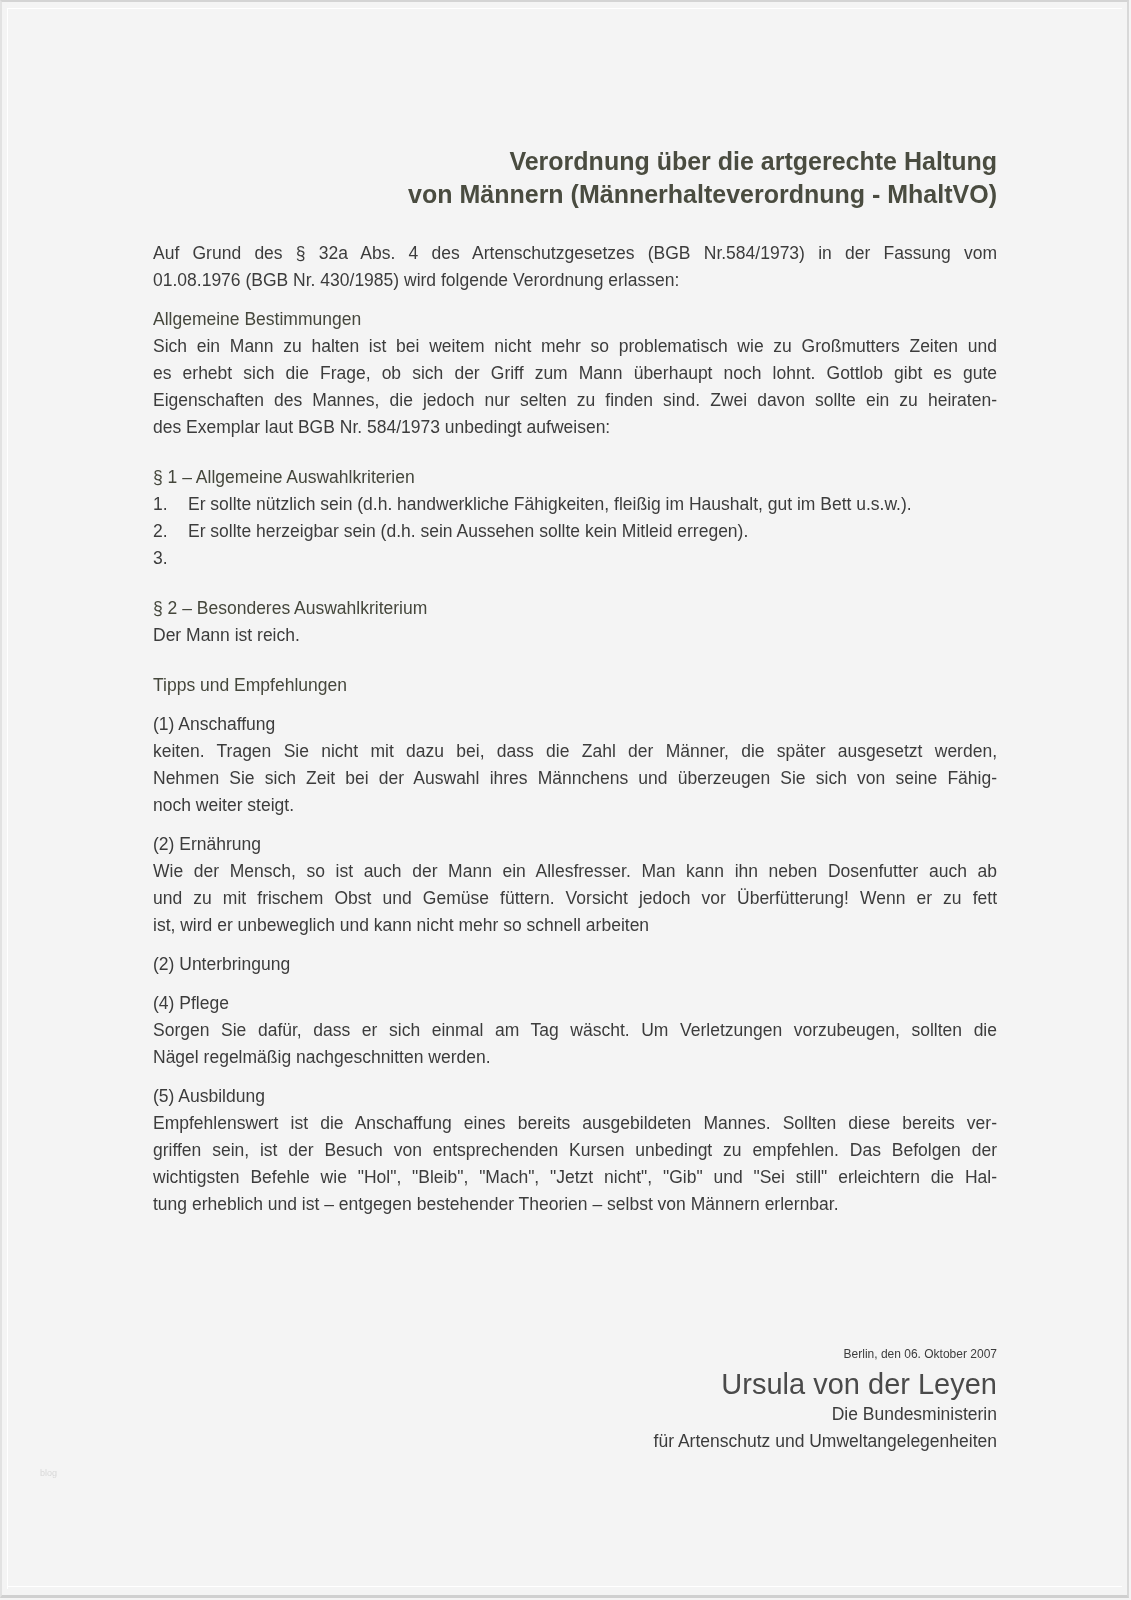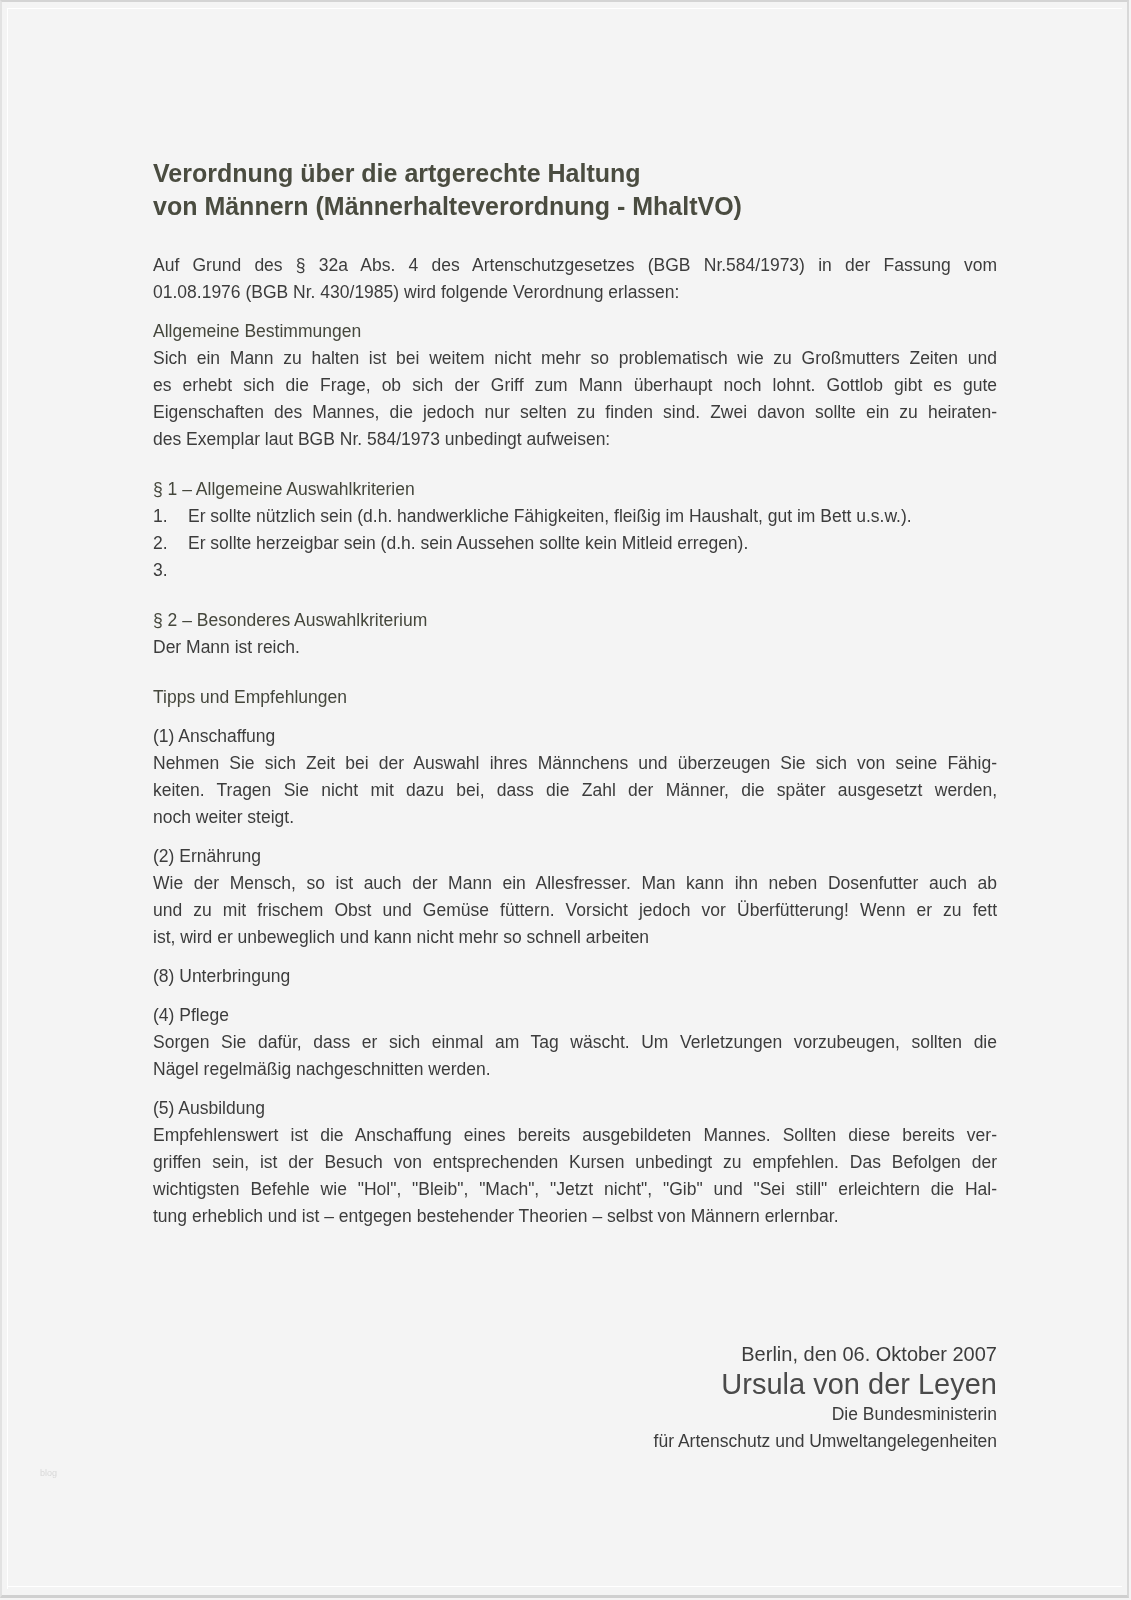--- a/index.html
+++ b/index.html
@@ -39,26 +39,26 @@
     }
     .content {
       position: absolute;
       left: 153px;
       top: 145px;
       width: 844px;
       font-size: 17.5px;
       line-height: 27px;
     }
     .title {
-      text-align: left;
+      text-align: right;
       font-weight: bold;
       font-size: 25px;
       line-height: 33px;
       color: #4a4c40;
-      margin: 12px 0 29px 0;
+      margin: 0 0 29px 0;
     }
     .title div { white-space: nowrap; }
     .para {
       text-align: justify;
       margin: 0;
     }
     .para .l {
       display: block;
       text-align: justify;
       text-align-last: justify;
@@ -85,21 +85,21 @@
     .sub-heading {
       margin: 0;
     }
     .signature {
       position: absolute;
       right: 134px;
       top: 1340px;
       text-align: right;
     }
     .sig-date {
-      font-size: 20px;
+      font-size: 12px;
       line-height: 28px;
     }
     .sig-name {
       font-size: 29px;
       line-height: 33px;
       color: #4a4a4a;
     }
     .sig-role {
       font-size: 17.5px;
       line-height: 27px;
@@ -163,35 +163,35 @@
   <div class="heading">§ 2 – Besonderes Auswahlkriterium</div>
   <div>Der Mann ist reich.</div>
 
   <div class="gap-l"></div>
 
   <div class="heading">Tipps und Empfehlungen</div>
 
   <div class="gap-s"></div>
   <div class="sub-heading">(1)  Anschaffung</div>
   <div class="para">
+    <span class="l">keiten. Tragen Sie nicht mit dazu bei, dass die Zahl der Männer, die später ausgesetzt werden,</span>
     <span class="l">Nehmen Sie sich Zeit bei der Auswahl ihres Männchens und überzeugen Sie sich von seine Fähig-</span>
-    <span class="l">keiten. Tragen Sie nicht mit dazu bei, dass die Zahl der Männer, die später ausgesetzt werden,</span>
     <span class="l last">noch weiter steigt.</span>
   </div>
 
   <div class="gap-s"></div>
   <div class="sub-heading">(2)  Ernährung</div>
   <div class="para">
     <span class="l">Wie der Mensch, so ist auch der Mann ein Allesfresser. Man kann ihn neben Dosenfutter auch ab</span>
     <span class="l">und zu mit frischem Obst und Gemüse füttern. Vorsicht jedoch vor Überfütterung! Wenn er zu fett</span>
     <span class="l last">ist, wird er unbeweglich und kann nicht mehr so schnell arbeiten</span>
   </div>
 
   <div class="gap-s"></div>
-  <div class="sub-heading">(8)  Unterbringung</div>
+  <div class="sub-heading">(2)  Unterbringung</div>
   <div class="para">
   </div>
 
   <div class="gap-s"></div>
   <div class="sub-heading">(4) Pflege</div>
   <div class="para">
     <span class="l">Sorgen Sie dafür, dass er sich einmal am Tag wäscht. Um Verletzungen vorzubeugen, sollten die</span>
     <span class="l last">Nägel regelmäßig nachgeschnitten werden.</span>
   </div>
 

